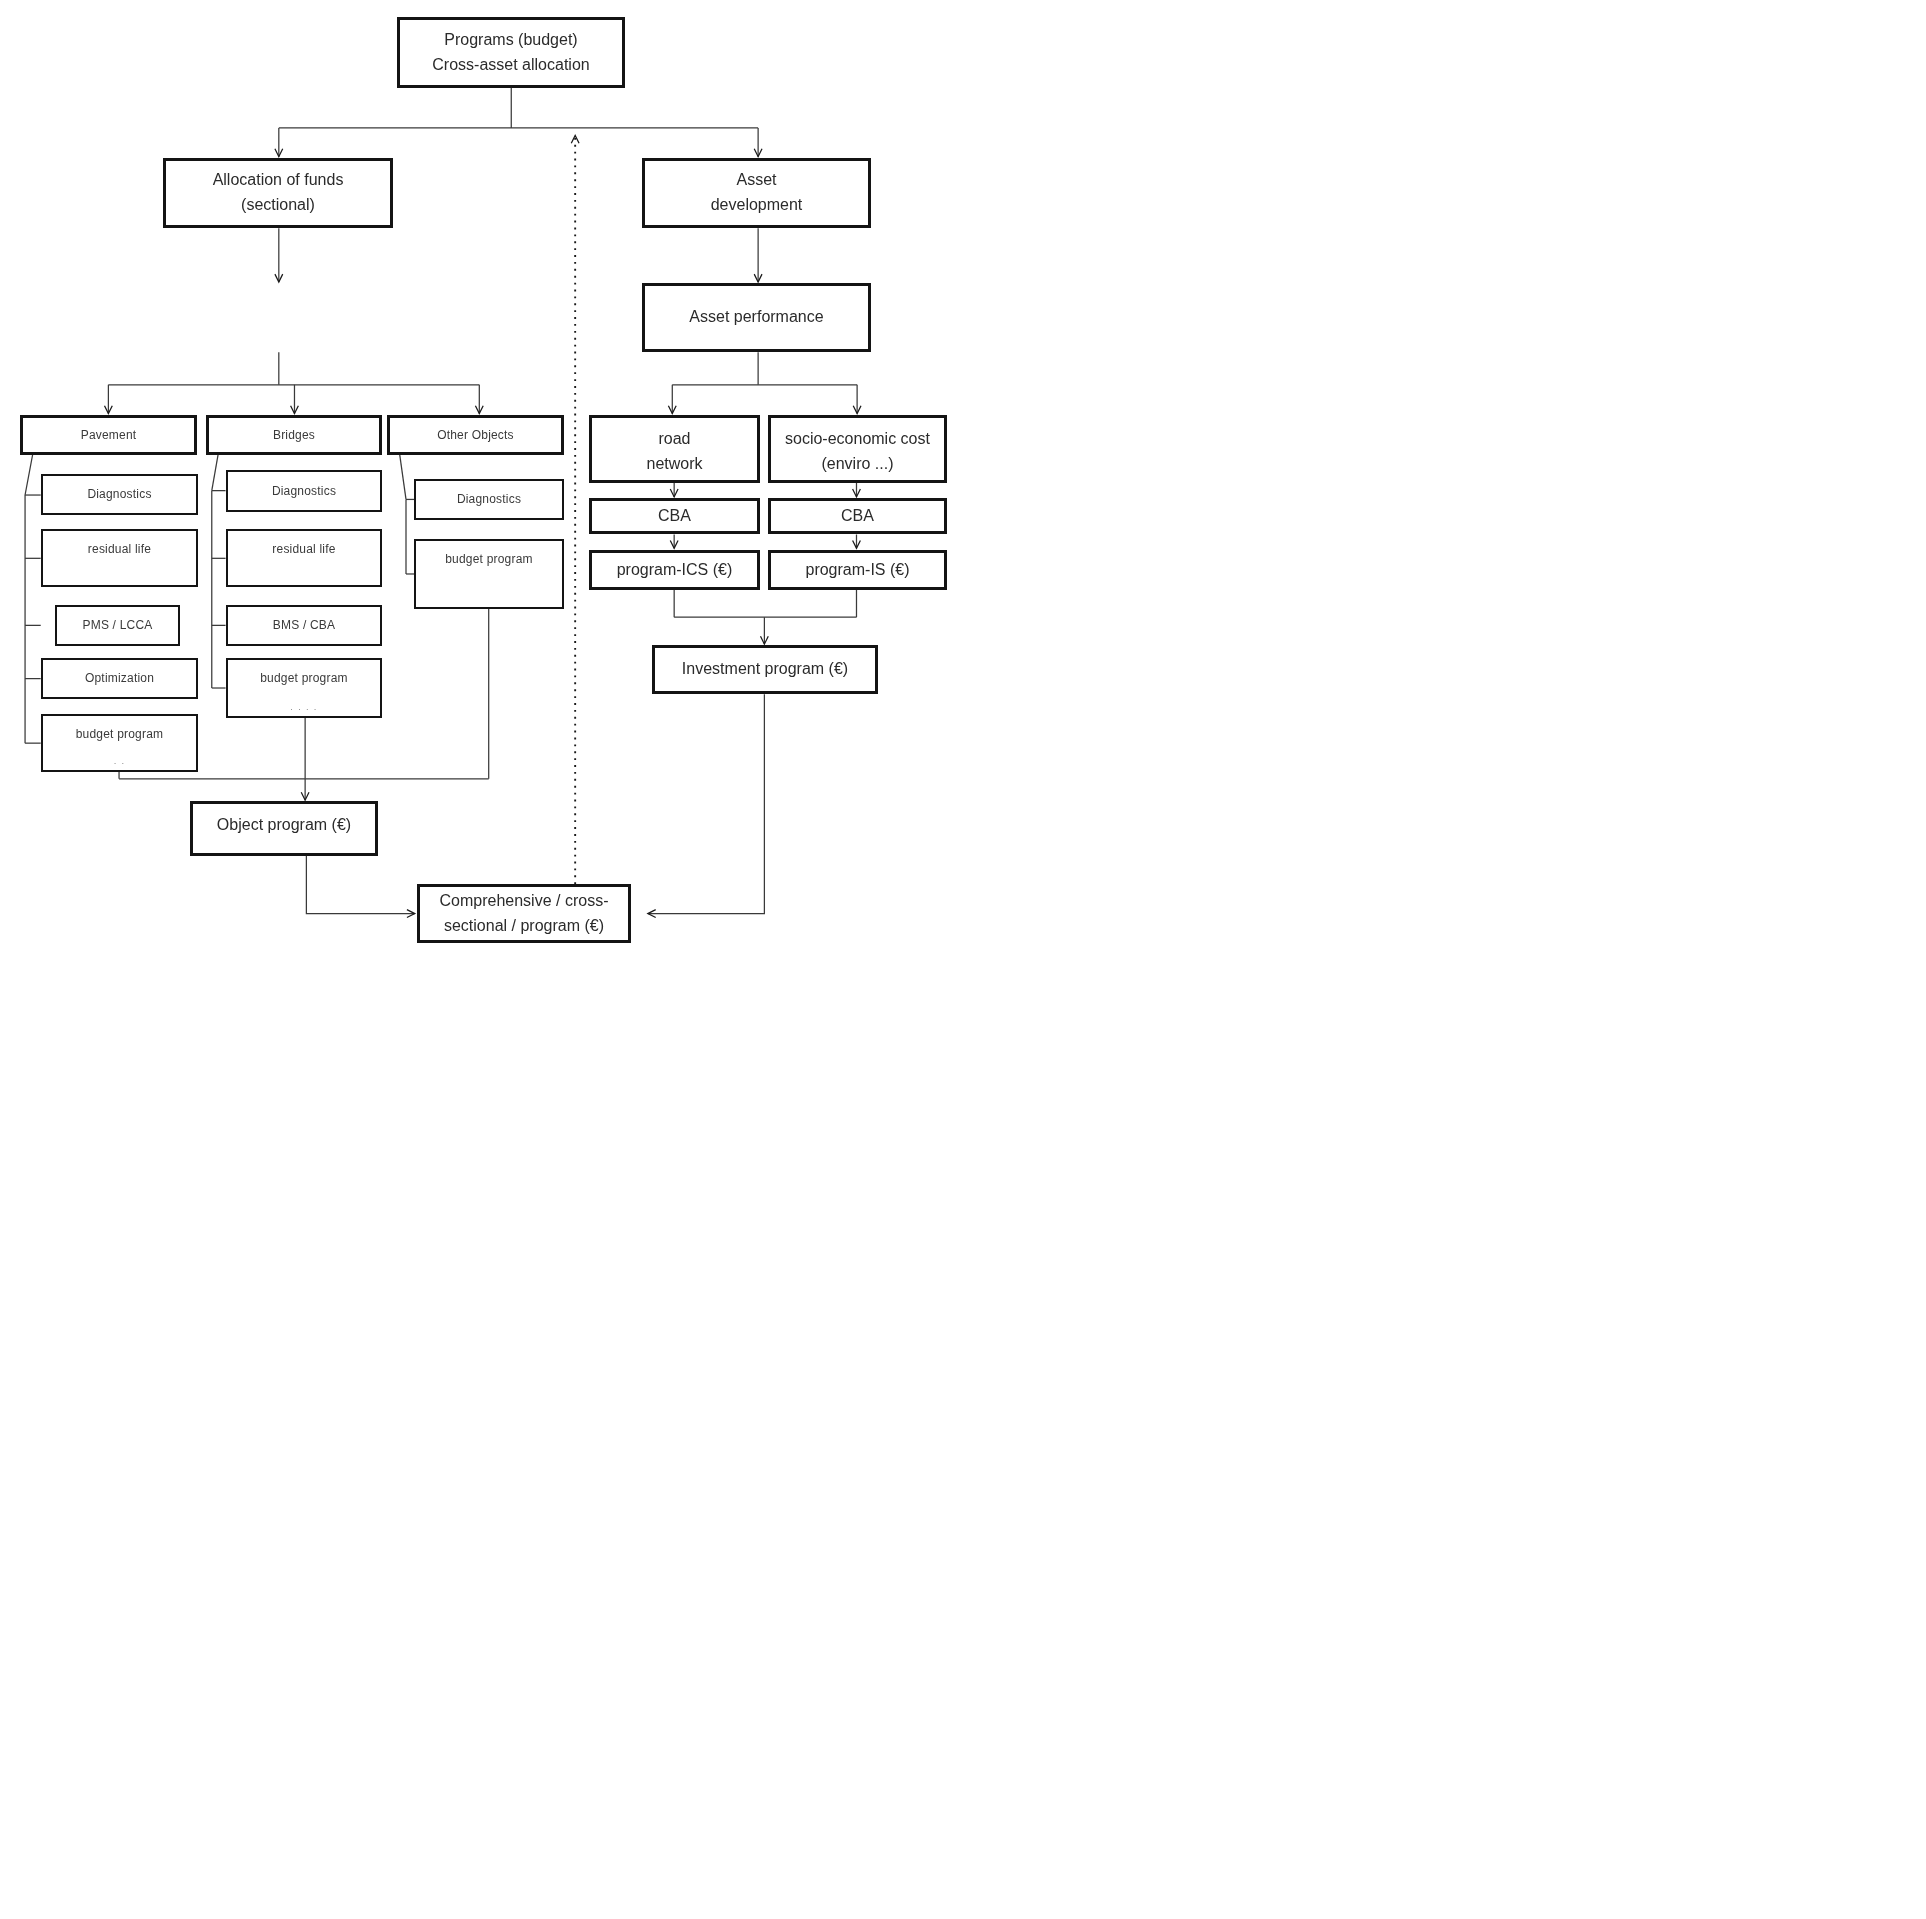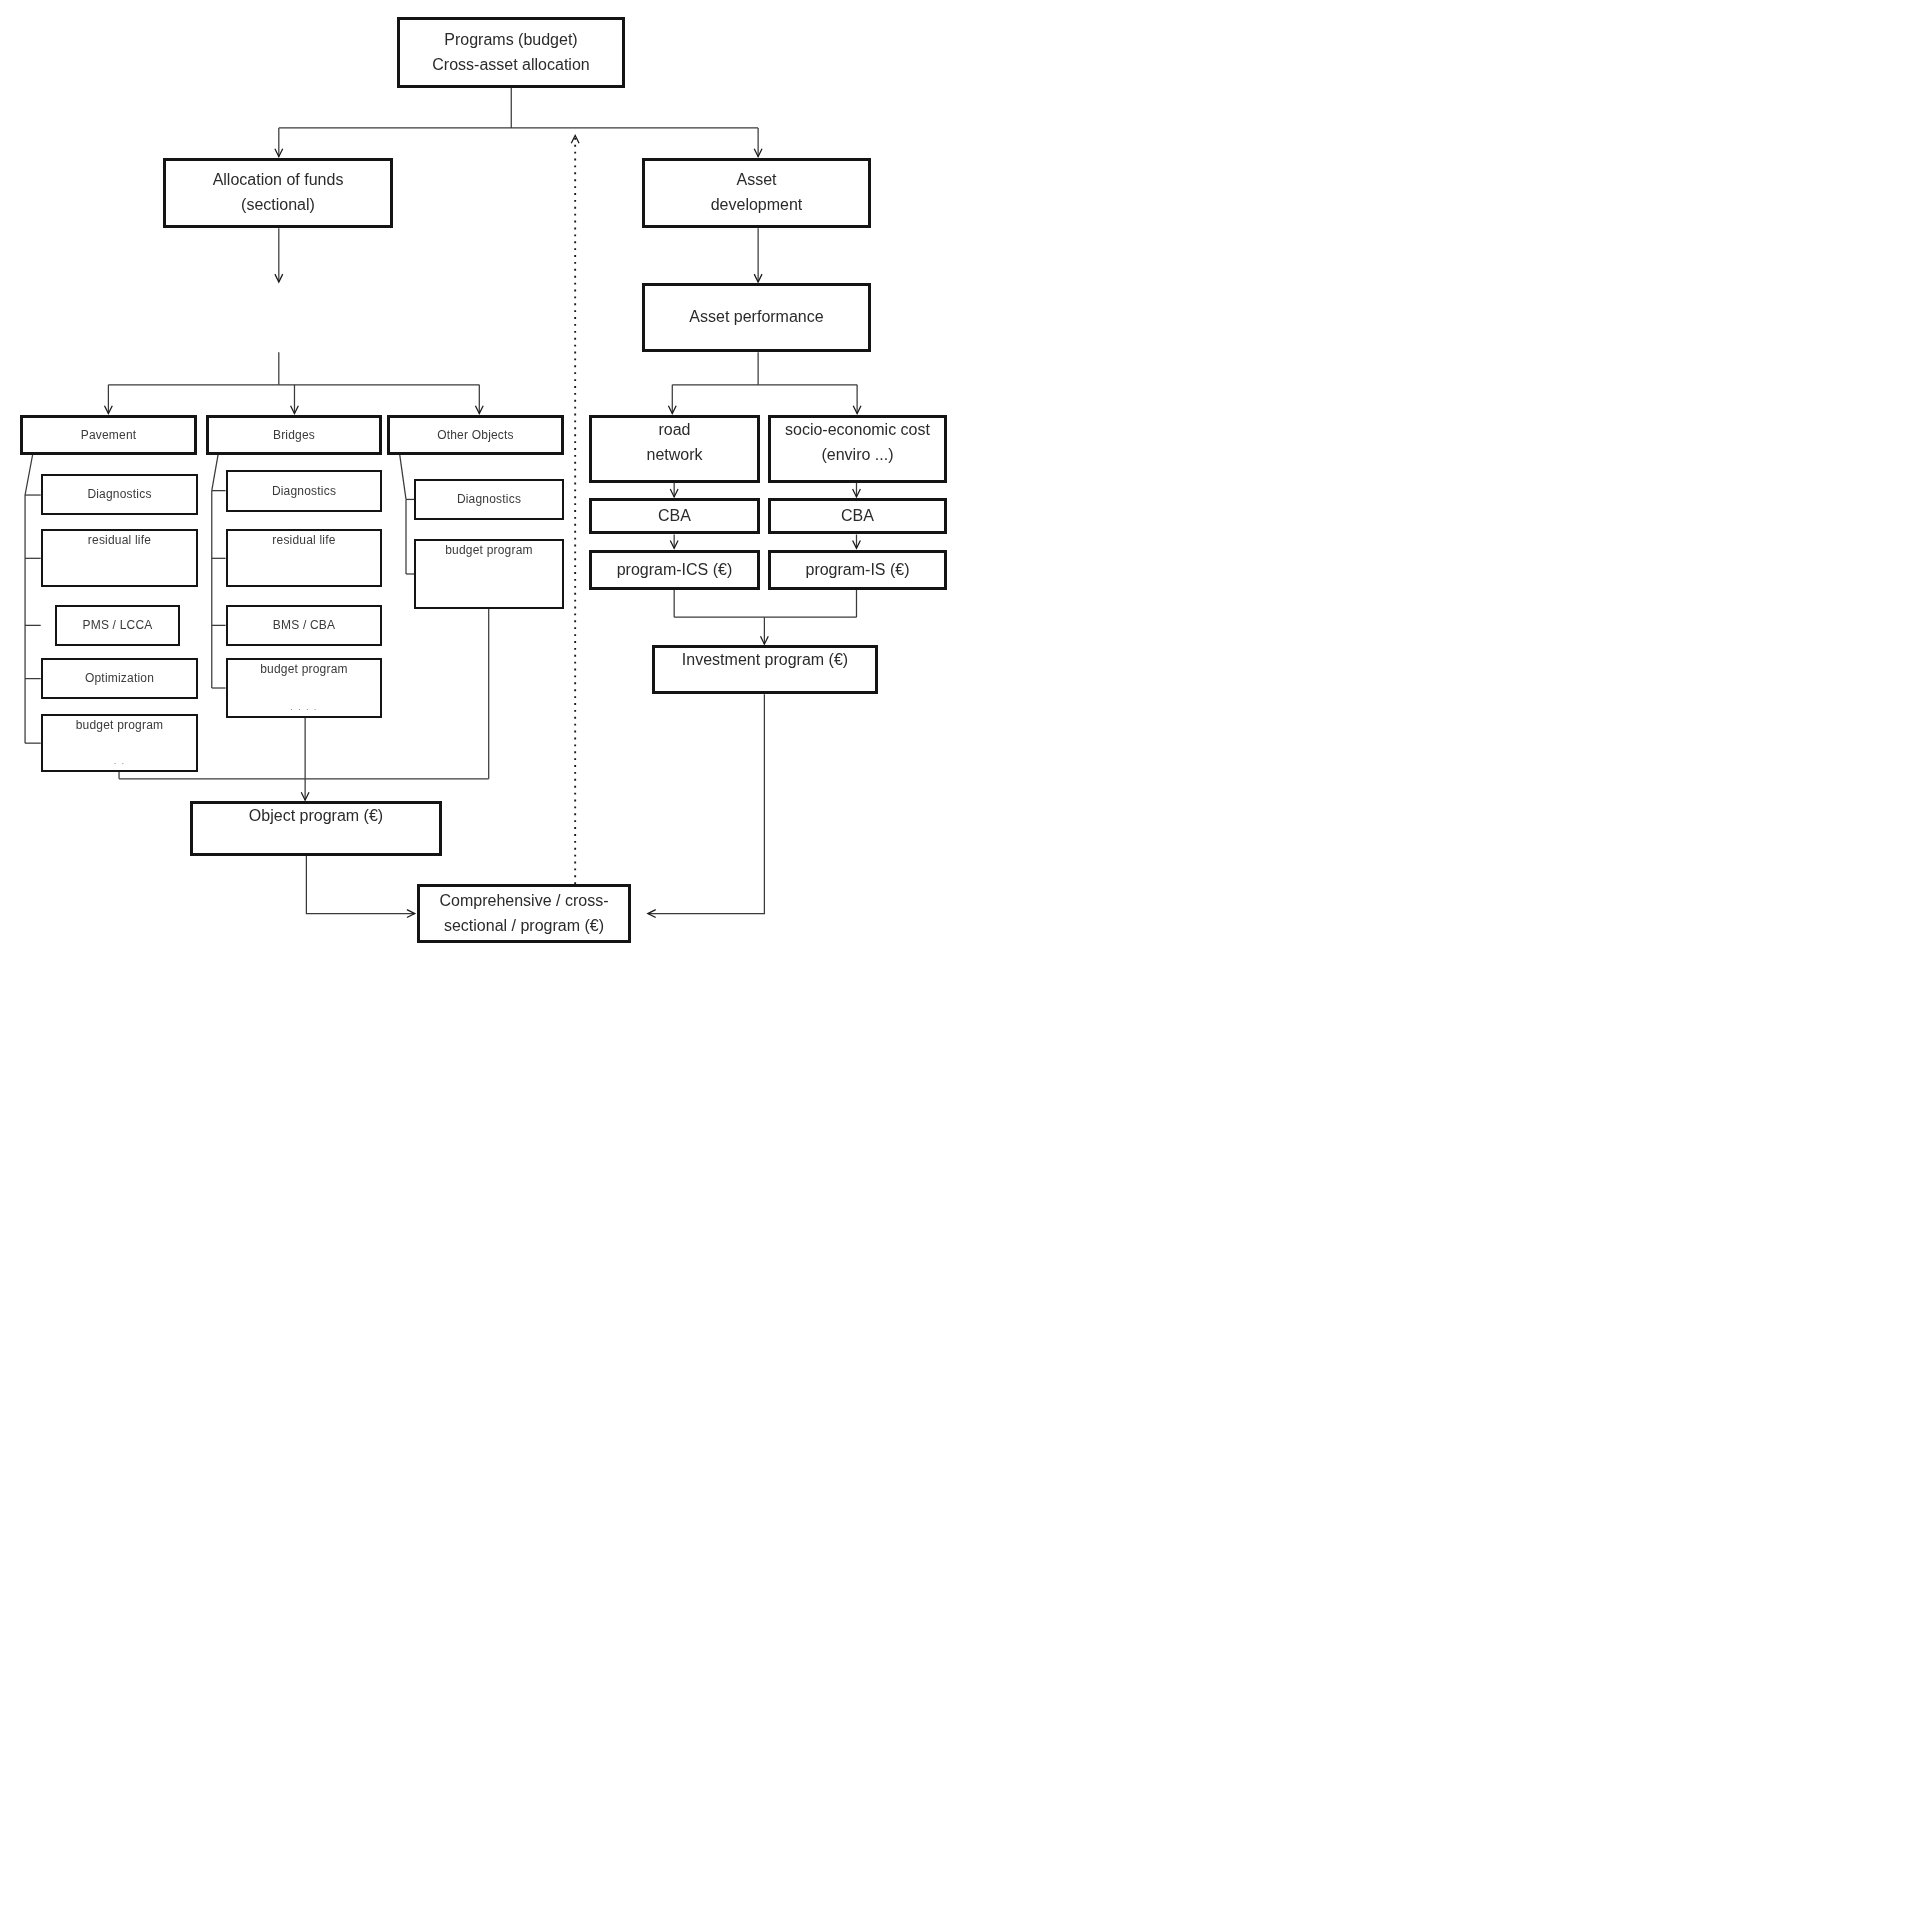--- a/index.html
+++ b/index.html
@@ -30,21 +30,21 @@
     display:flex;
     flex-direction:column;
     align-items:center;
     justify-content:center;
     text-align:center;
     white-space:pre-line;
     line-height:1.55;
     font-size:16px;
   }
   .node.bw5{ border-width:3.1px; }
-  .node.top-align{ justify-content:flex-start; padding-top:0; }
+  .node.top-align{ justify-content:flex-start; padding-top:9px; }
   .node.fs19{ font-size:12px; letter-spacing:0.2px; color:#3a3a3a; }
   .node .dots{
     position:absolute;
     bottom:5px;
     left:0; right:0;
     text-align:center;
     color:#8a8a8a;
     font-size:9.4px;
     letter-spacing:1.3px;
     line-height:1;
@@ -146,17 +146,17 @@
     <div class="node top-align fs19" style="left: 41px; top: 529px; width: 157px; height: 58px;">residual life</div>
     <div class="node fs19" style="left: 55px; top: 605px; width: 125px; height: 41px;">PMS / LCCA</div>
     <div class="node fs19" style="left: 41px; top: 658px; width: 157px; height: 41px;">Optimization</div>
     <div class="node top-align fs19" style="left: 41px; top: 714px; width: 157px; height: 58px;">budget program<div class="dots">. .</div></div>
     <div class="node fs19" style="left: 226px; top: 470px; width: 156px; height: 42px;">Diagnostics</div>
     <div class="node top-align fs19" style="left: 226px; top: 529px; width: 156px; height: 58px;">residual life</div>
     <div class="node fs19" style="left: 226px; top: 605px; width: 156px; height: 41px;">BMS / CBA</div>
     <div class="node top-align fs19" style="left: 226px; top: 658px; width: 156px; height: 60px;">budget program<div class="dots">. . . .</div></div>
     <div class="node fs19" style="left: 414px; top: 479px; width: 150px; height: 41px;">Diagnostics</div>
     <div class="node top-align fs19" style="left: 414px; top: 539px; width: 150px; height: 70px;">budget program</div>
-    <div class="node bw5 top-align" style="left: 190px; top: 801px; width: 252px; height: 55px;">Object program (€)</div>
+    <div class="node bw5 top-align" style="left: 190px; top: 801px; width: 188px; height: 55px;">Object program (€)</div>
     <div class="node bw5" style="left: 417px; top: 884px; width: 214px; height: 59px;">Comprehensive / cross-
 sectional / program (€)</div>
   </div>
 
 
 </body></html>

